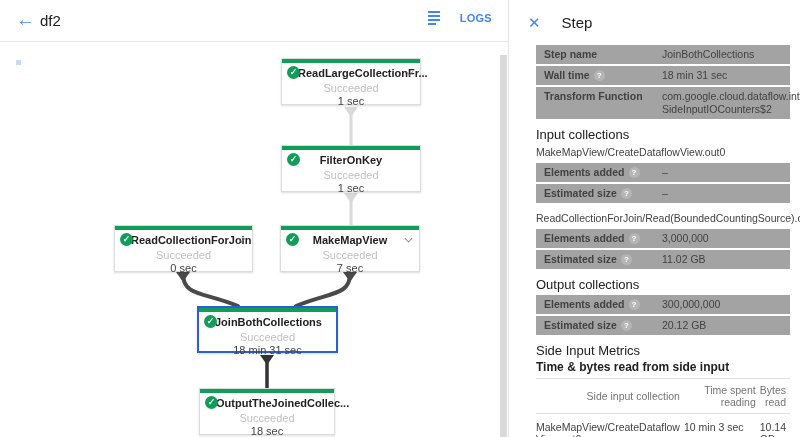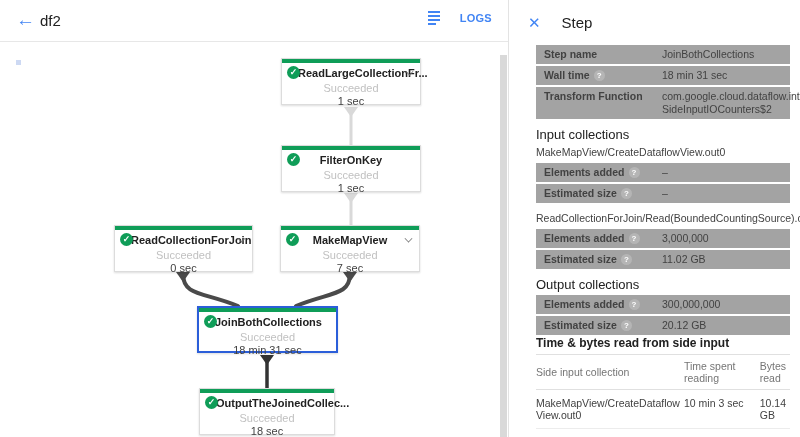--- a/index.html
+++ b/index.html
@@ -53,21 +53,21 @@
   .pre { white-space:pre-line; overflow-wrap:break-word; }
   .help { display:inline-block; flex-shrink:0; width:11px; height:11px; margin-top:1px; border-radius:50%;
     background:#b5b5b5; color:#fff; font-size:8px; line-height:11px; text-align:center; font-weight:bold; cursor:pointer; }
 
   .sec-h { font-size:13px; color:#212121; margin-top:9px; margin-bottom:3px; line-height:14px; }
   .coll-name { font-size:10.5px; color:#424242; margin-bottom:4px; line-height:14px; }
   .coll-name.gap { margin-top:8px; }
   .sub-h { font-size:12px; font-weight:bold; color:#212121; margin-top:2px; line-height:13px; }
 
   table.simetrics { width:100%; border-collapse:collapse; margin-top:4px; font-size:10.5px; }
-  .simetrics th { text-align:left; font-weight:normal; color:#757575; padding:5px 4px 5px 0;
+  .simetrics th { text-align:right; font-weight:normal; color:#757575; padding:5px 4px 5px 0;
     border-top:1px solid #e0e0e0; border-bottom:1px solid #e0e0e0; }
   .simetrics td { color:#424242; padding:7px 4px 7px 0; vertical-align:top; border-bottom:1px solid #ececec; }
   .simetrics .c1 { width:133px; }
   .simetrics .c2 { width:84px; }
 </style>
 </head>
 <body>
 
 <div class="stage">
 
@@ -241,20 +241,21 @@
         <span class="v">300,000,000</span>
       </div>
       <div class="kv">
         <span class="k">
           <span>Estimated size</span>
           <span class="help">?</span>
         </span>
         <span class="v">20.12 GB</span>
       </div>
 
+      <div class="sec-h">Side Input Metrics</div>
       <div class="sub-h">Time &amp; bytes read from side input</div>
 
       <table class="simetrics">
         <thead>
           <tr>
             <th class="c1">Side input collection</th>
             <th class="c2">Time spent reading</th>
             <th>Bytes read</th>
           </tr>
         </thead>

